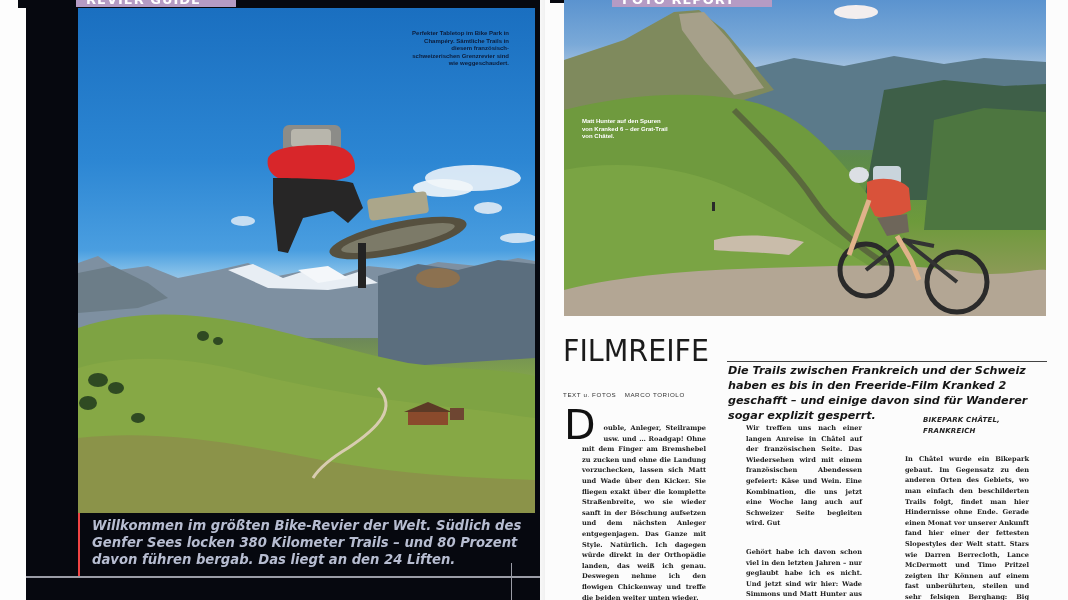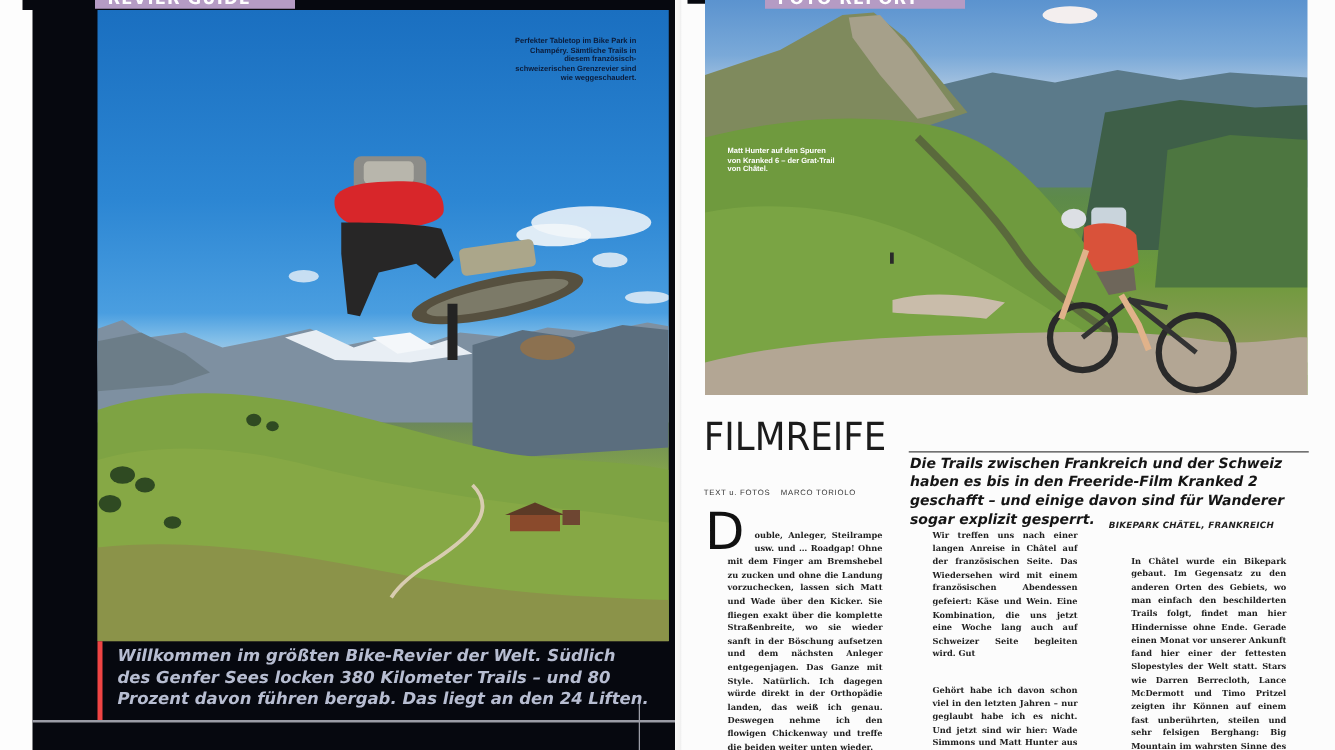--- a/index.html
+++ b/index.html
@@ -22,21 +22,21 @@
   .left-photo { position: absolute; left: 78px; top: 8px; width: 457px; height: 505px; overflow: hidden;
     background: linear-gradient(180deg, #1a6fc0 0%, #2c86d3 30%, #4a9ee0 48%, #7fbde8 52%, #a9cbe6 55%, #7f97a8 58%, #5f7584 62%, #6e8a57 66%, #84a64a 74%, #7d9a3e 84%, #8a8b4a 92%, #9c8f55 100%); }
   .left-photo svg { position: absolute; left: 0; top: 0; }
   .left-photo-caption {
     position: absolute; right: 26px; top: 22px; width: 100px;
     color: #0c1c3a; font-size: 6px; line-height: 7.5px; text-align: right; font-weight: bold;
   }
 
   .intro-box {
     position: absolute; left: 78px; top: 513px; width: 457px; height: 63px;
-    border-left: 4px solid #ef4444; padding: 4px 12px;
+    border-left: 2px solid #ef4444; padding: 4px 12px;
     color: #b7bdd1; font-style: italic; font-weight: bold; font-size: 13.2px; line-height: 17px;
     font-family: "DejaVu Sans", sans-serif;
   }
   .intro-rule { position: absolute; left: 26px; top: 576px; width: 514px; height: 2px; background: #9a9ca6; }
   .intro-vrule { position: absolute; left: 511px; top: 563px; width: 1px; height: 37px; background: #9a9ca6; }
   .big-title {
     position: absolute; left: 88px; top: 580px; width: 440px; height: 20px; overflow: hidden;
     color: #9b82ae; font-size: 38px; line-height: 38px; letter-spacing: 4px; white-space: nowrap;
     font-family: "DejaVu Sans", sans-serif; font-weight: normal; margin-top: 19px;
   }
@@ -70,21 +70,21 @@
 
   .col { position: absolute; top: 405px; font-family: "DejaVu Serif", serif; font-size: 6.6px;
     line-height: 10.6px; color: #222; text-align: justify; }
   .col p { margin: 18px; font-weight: bold; }
   .col-1 { left: 564px; width: 160px; }
   .col-2 { left: 728px; width: 152px; }
   .col-3 { left: 887px; width: 160px; }
   .dropcap { float: left; font-family: "DejaVu Sans", sans-serif; font-size: 41px; line-height: 36px;
     margin: 2px 8px 0 0; color: #111; }
   .subhead { font-family: "DejaVu Sans", sans-serif; font-style: italic; font-weight: bold;
-    font-size: 7px; text-transform: uppercase; margin-top: 10px; letter-spacing: 0.2px; text-align: left; }
+    font-size: 7px; text-transform: uppercase; margin-top: 10px; letter-spacing: 0.2px; text-align: left; margin-left: 36px; }
 
   .gutter-shadow { position: absolute; left: 537px; top: 0; width: 16px; height: 600px;
     background: linear-gradient(90deg, rgba(0,0,0,0) 0%, rgba(0,0,0,0.05) 50%, rgba(0,0,0,0) 100%); }
 </style>
 </head>
 <body>
 
 <div class="left-page"></div>
 <div class="left-dark"></div>
 <div class="left-topbar"></div>

